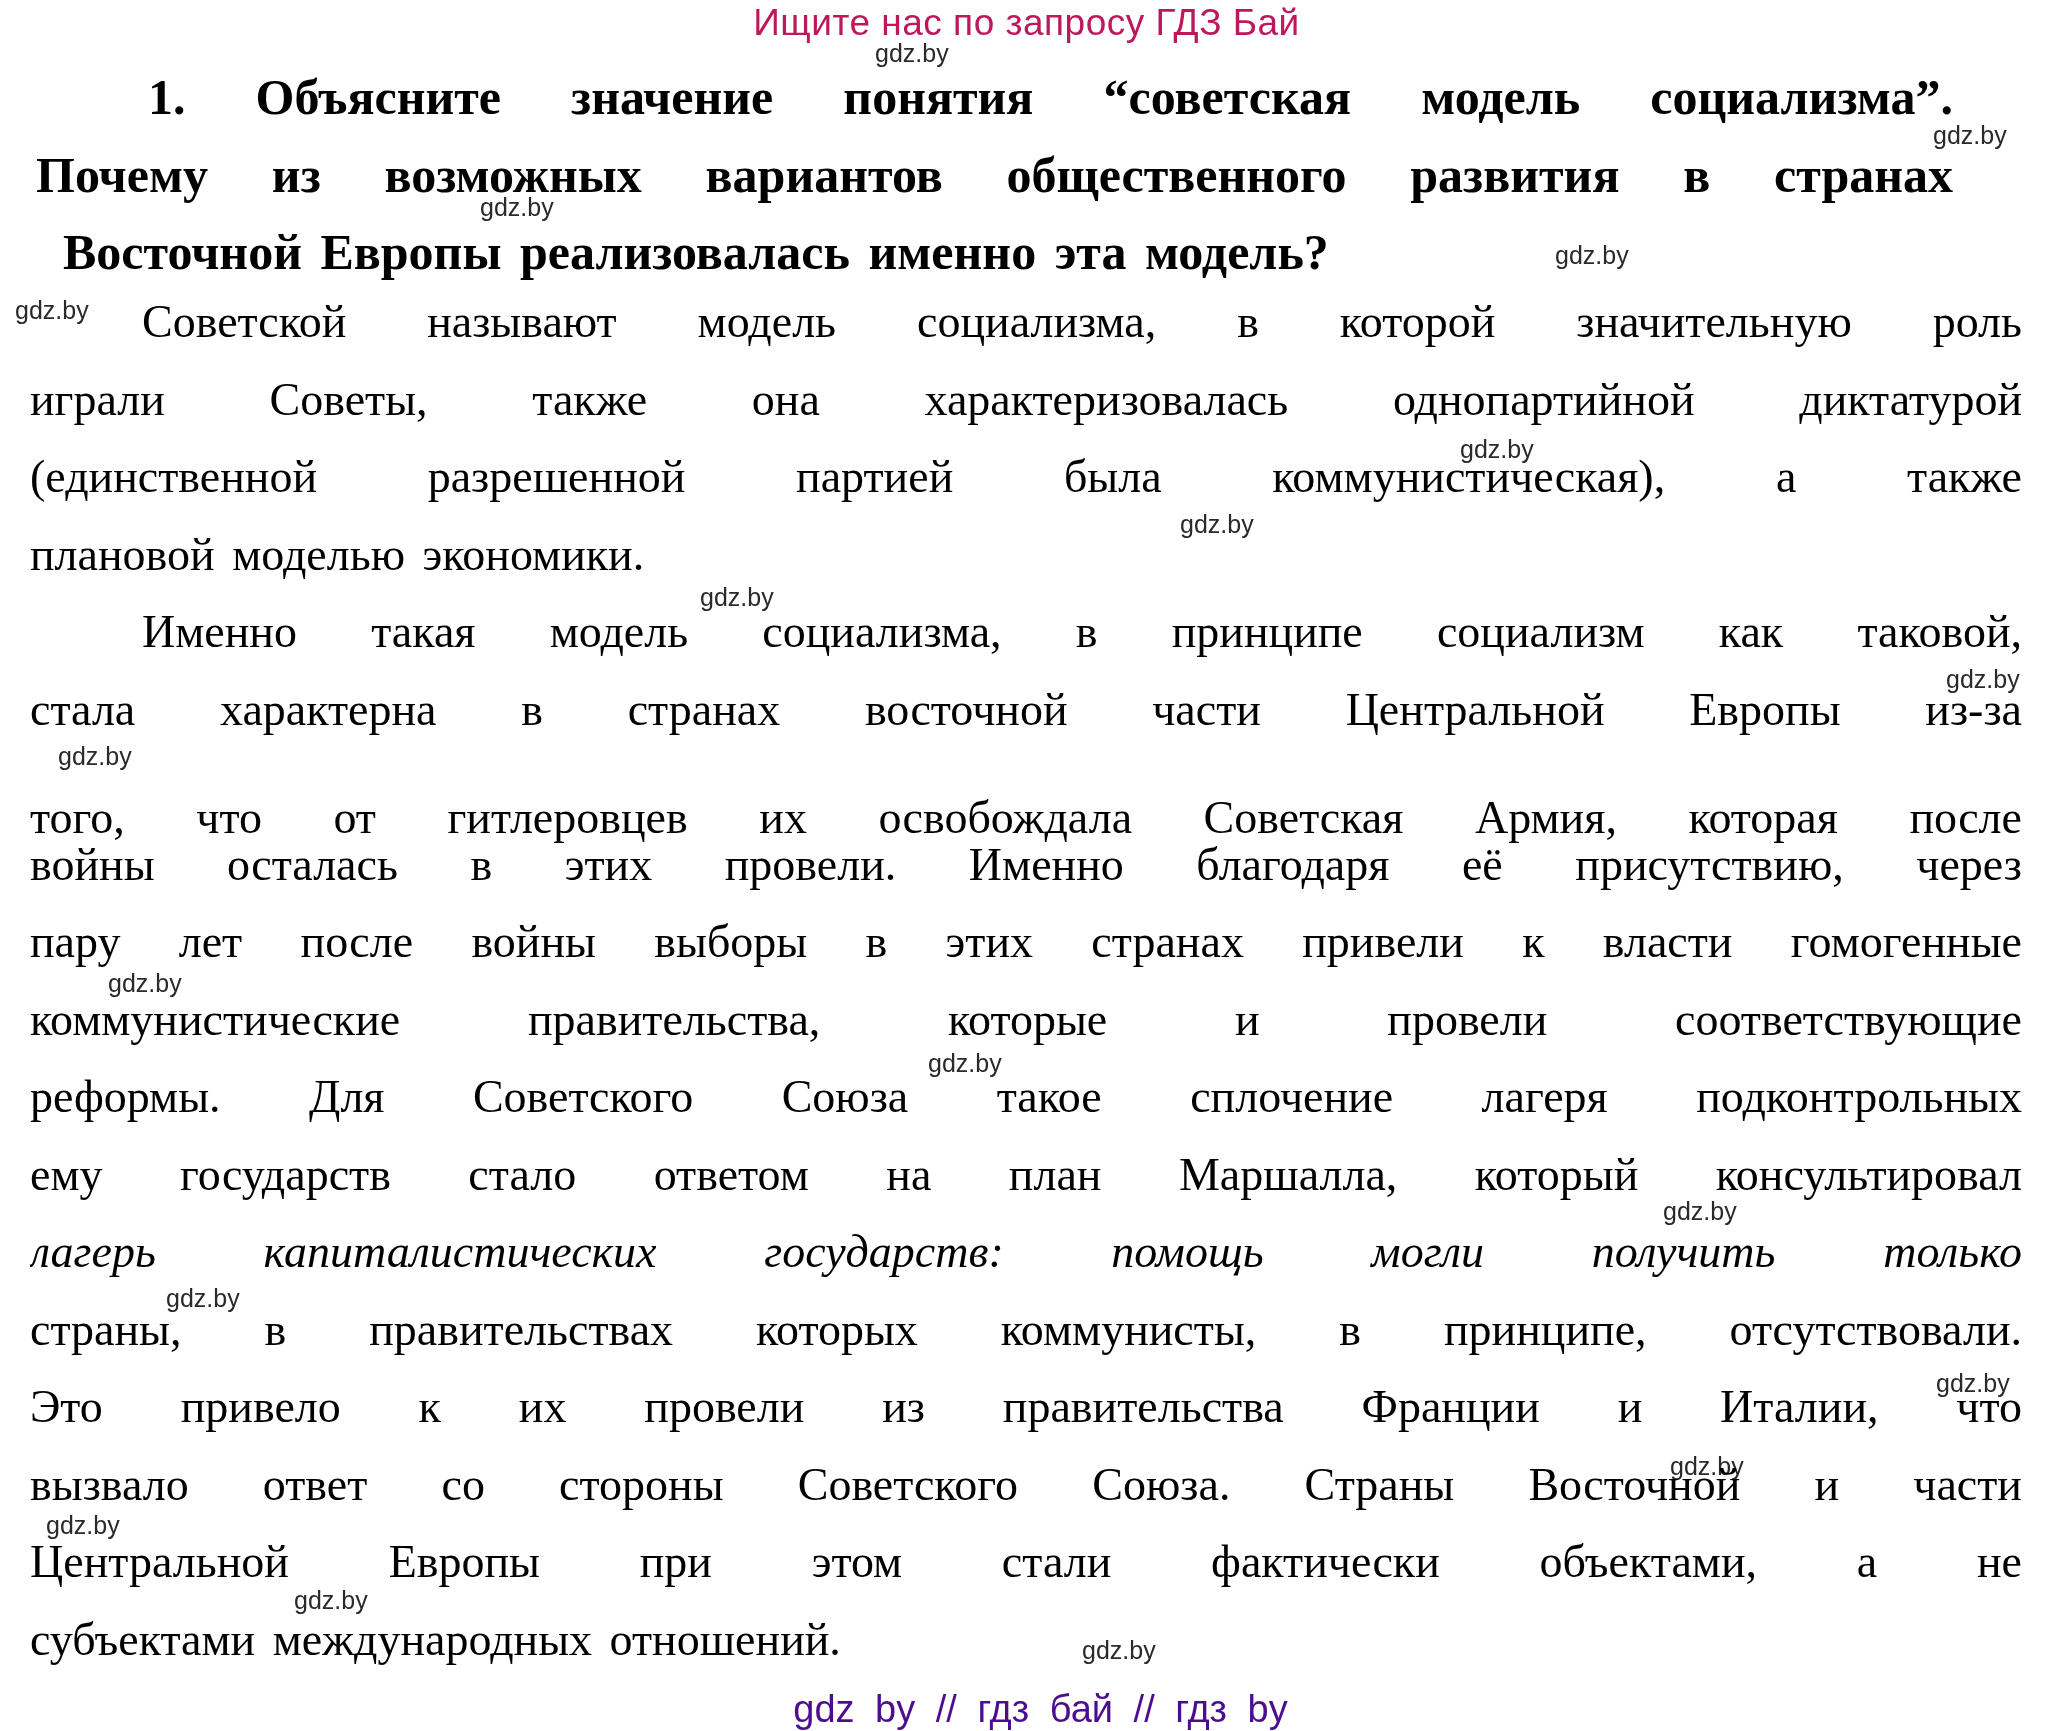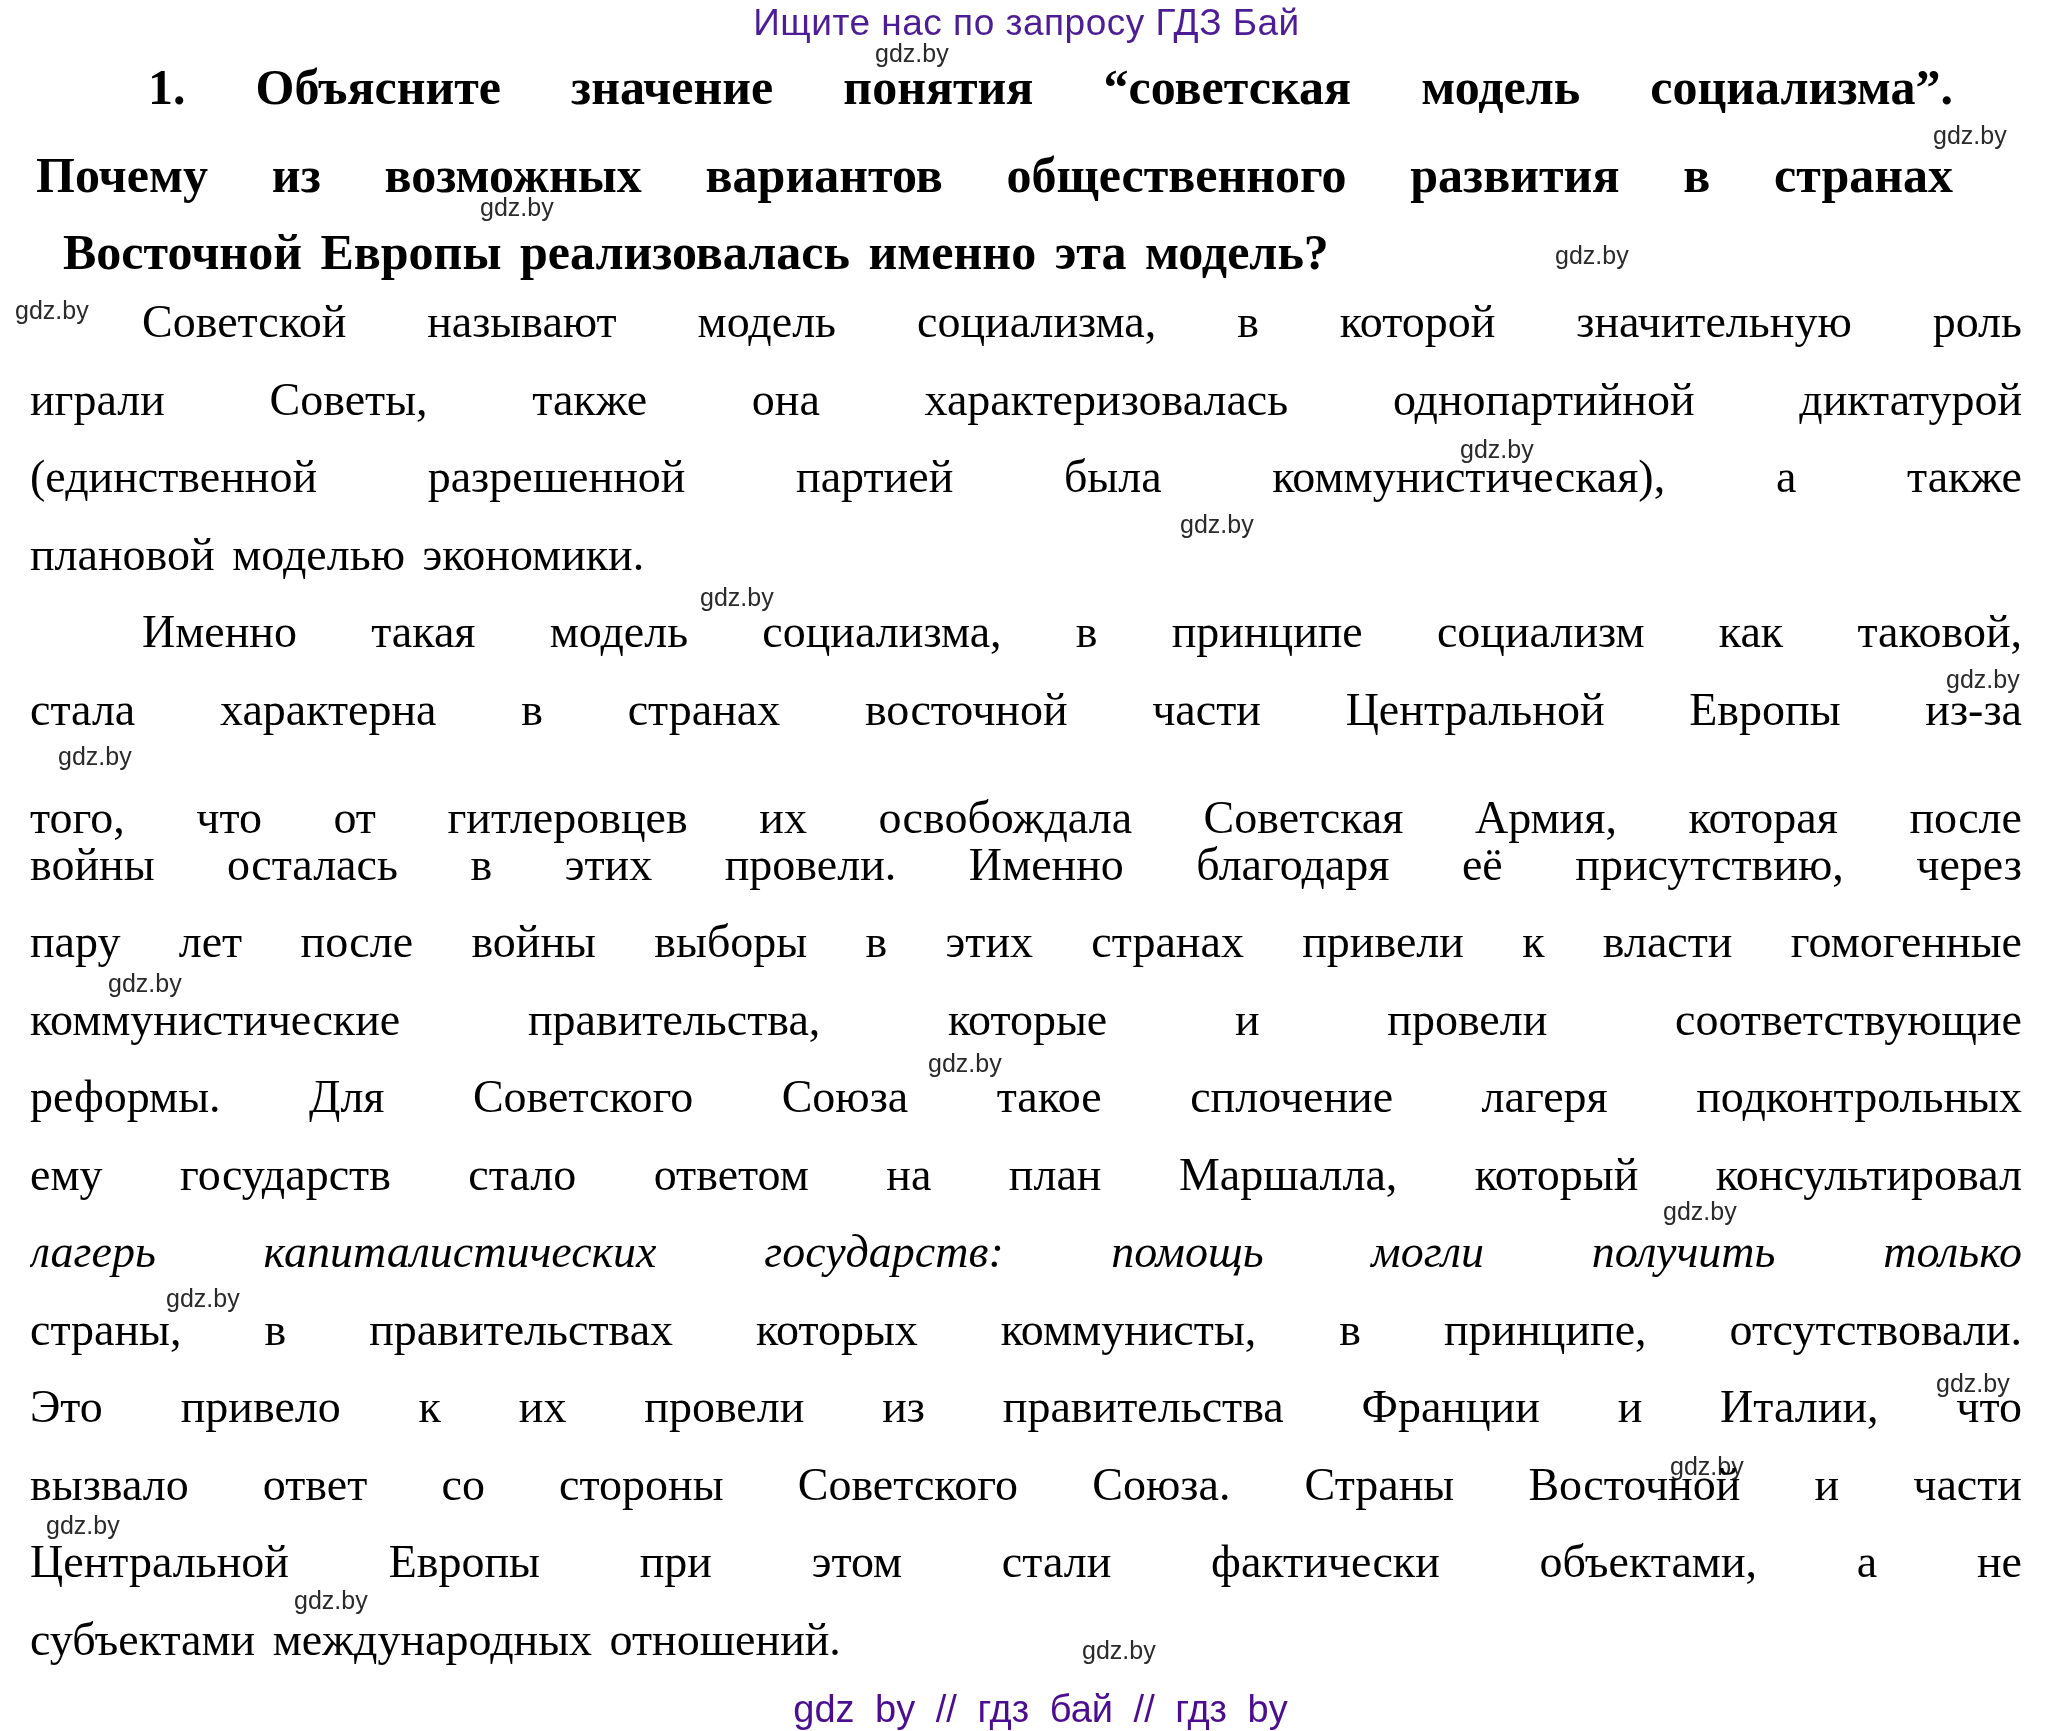--- a/index.html
+++ b/index.html
@@ -58,21 +58,21 @@
     text-align: center;
     font-family: "Liberation Sans", sans-serif;
     font-size: 38px;
     word-spacing: 10px;
   }
 </style>
 </head>
 <body>
 
 <div class="page">
-  <div class="promo" style="color: #4c1d95;">Ищите нас по запросу ГДЗ Бай</div>
+  <div class="promo" style="color: #be185d;">Ищите нас по запросу ГДЗ Бай</div>
 
   <div id="watermarks">
       <span class="watermark" style="left: 875px; top: 40px; color: rgb(42, 42, 42);">gdz.by</span>
       <span class="watermark" style="left: 1933px; top: 122px; color: rgb(42, 42, 42);">gdz.by</span>
       <span class="watermark" style="left: 480px; top: 194px; color: rgb(42, 42, 42);">gdz.by</span>
       <span class="watermark" style="left: 1555px; top: 242px; color: rgb(42, 42, 42);">gdz.by</span>
       <span class="watermark" style="left: 15px; top: 297px; color: rgb(42, 42, 42);">gdz.by</span>
       <span class="watermark" style="left: 1460px; top: 436px; color: rgb(42, 42, 42);">gdz.by</span>
       <span class="watermark" style="left: 1180px; top: 511px; color: rgb(42, 42, 42);">gdz.by</span>
       <span class="watermark" style="left: 700px; top: 584px; color: rgb(42, 42, 42);">gdz.by</span>
@@ -83,21 +83,21 @@
       <span class="watermark" style="left: 1663px; top: 1198px; color: rgb(42, 42, 42);">gdz.by</span>
       <span class="watermark" style="left: 166px; top: 1285px; color: rgb(42, 42, 42);">gdz.by</span>
       <span class="watermark" style="left: 1936px; top: 1370px; color: rgb(42, 42, 42);">gdz.by</span>
       <span class="watermark" style="left: 1670px; top: 1453px; color: rgb(42, 42, 42);">gdz.by</span>
       <span class="watermark" style="left: 46px; top: 1512px; color: rgb(42, 42, 42);">gdz.by</span>
       <span class="watermark" style="left: 294px; top: 1587px; color: rgb(42, 42, 42);">gdz.by</span>
       <span class="watermark" style="left: 1082px; top: 1637px; color: rgb(42, 42, 42);">gdz.by</span>
     </div>
 
   <div id="question" class="qblock">
-      <div class="tline indent justify" style="top: 48px;">1. Объясните значение понятия “советская модель социализма”.</div>
+      <div class="tline indent justify" style="top: 58px;">1. Объясните значение понятия “советская модель социализма”.</div>
       <div class="tline justify" style="top: 135.5px;">Почему из возможных вариантов общественного развития в странах</div>
       <div class="tline" style="top: 213px; margin-left: 27px;">Восточной Европы реализовалась именно эта модель?</div>
     </div>
 
   <div id="answer" class="ablock">
       <div class="tline indent justify" style="top: 283px;">Советской называют модель социализма, в которой значительную роль</div>
       <div class="tline justify" style="top: 360.5px;">играли Советы, также она характеризовалась однопартийной диктатурой</div>
       <div class="tline justify" style="top: 438px;">(единственной разрешенной партией была коммунистическая), а также</div>
       <div class="tline" style="top: 515.5px;">плановой моделью экономики.</div>
       <div class="tline indent justify" style="top: 593px;">Именно такая модель социализма, в принципе социализм как таковой,</div>

